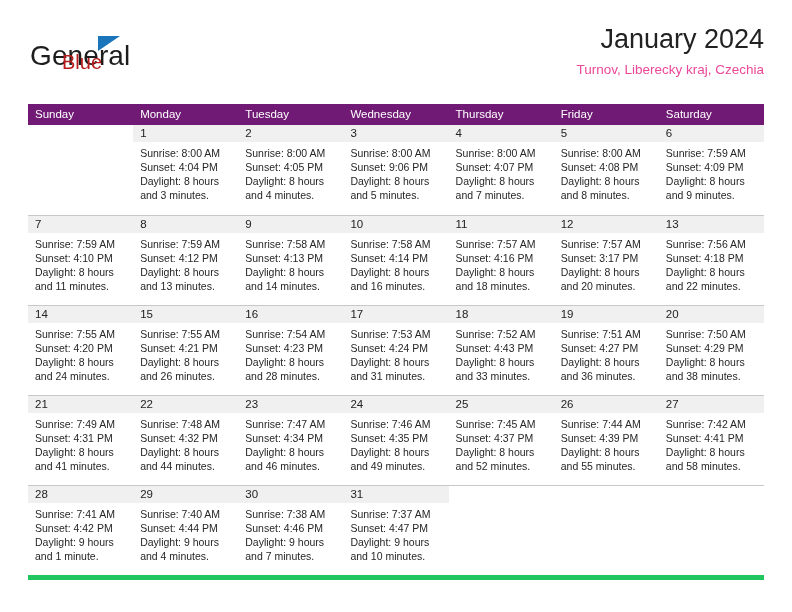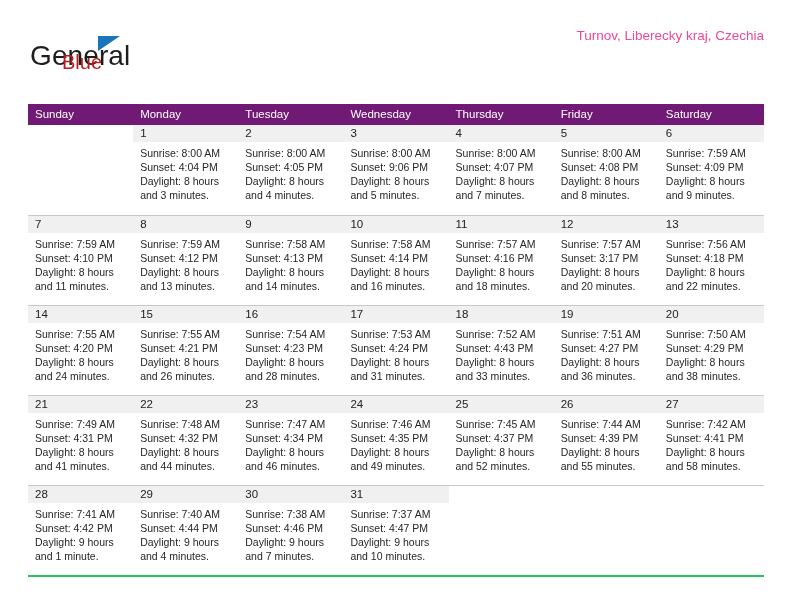--- a/index.html
+++ b/index.html
@@ -111,21 +111,21 @@
     height: 90px;
   }
   tbody td {
     vertical-align: top;
     padding: 0;
     border: none;
     border-bottom: 1px solid #c8c8c8;
     background: #ffffff;
   }
   tbody tr:last-child td {
-    border-bottom: 2px solid #22c55e;
+    border-bottom: 5px solid #22c55e;
   }
   .daycell {
     position: relative;
     height: 89px;
     box-sizing: border-box;
   }
   .daynum-band {
     background: #f0f0f0;
     height: 17px;
     line-height: 17px;
@@ -151,20 +151,21 @@
 
   <div class="header">
 
     <div class="brand">
       <span class="brand-general">General</span>
       <span class="brand-tri"></span>
       <span class="brand-blue">Blue</span>
     </div>
 
     <div class="title-block">
+      <div class="cal-title">January 2024</div>
       <div class="cal-subtitle">Turnov, Liberecky kraj, Czechia</div>
     </div>
 
   </div>
 
   <table class="calendar">
     <colgroup>
       <col>
         <col>
         <col>

